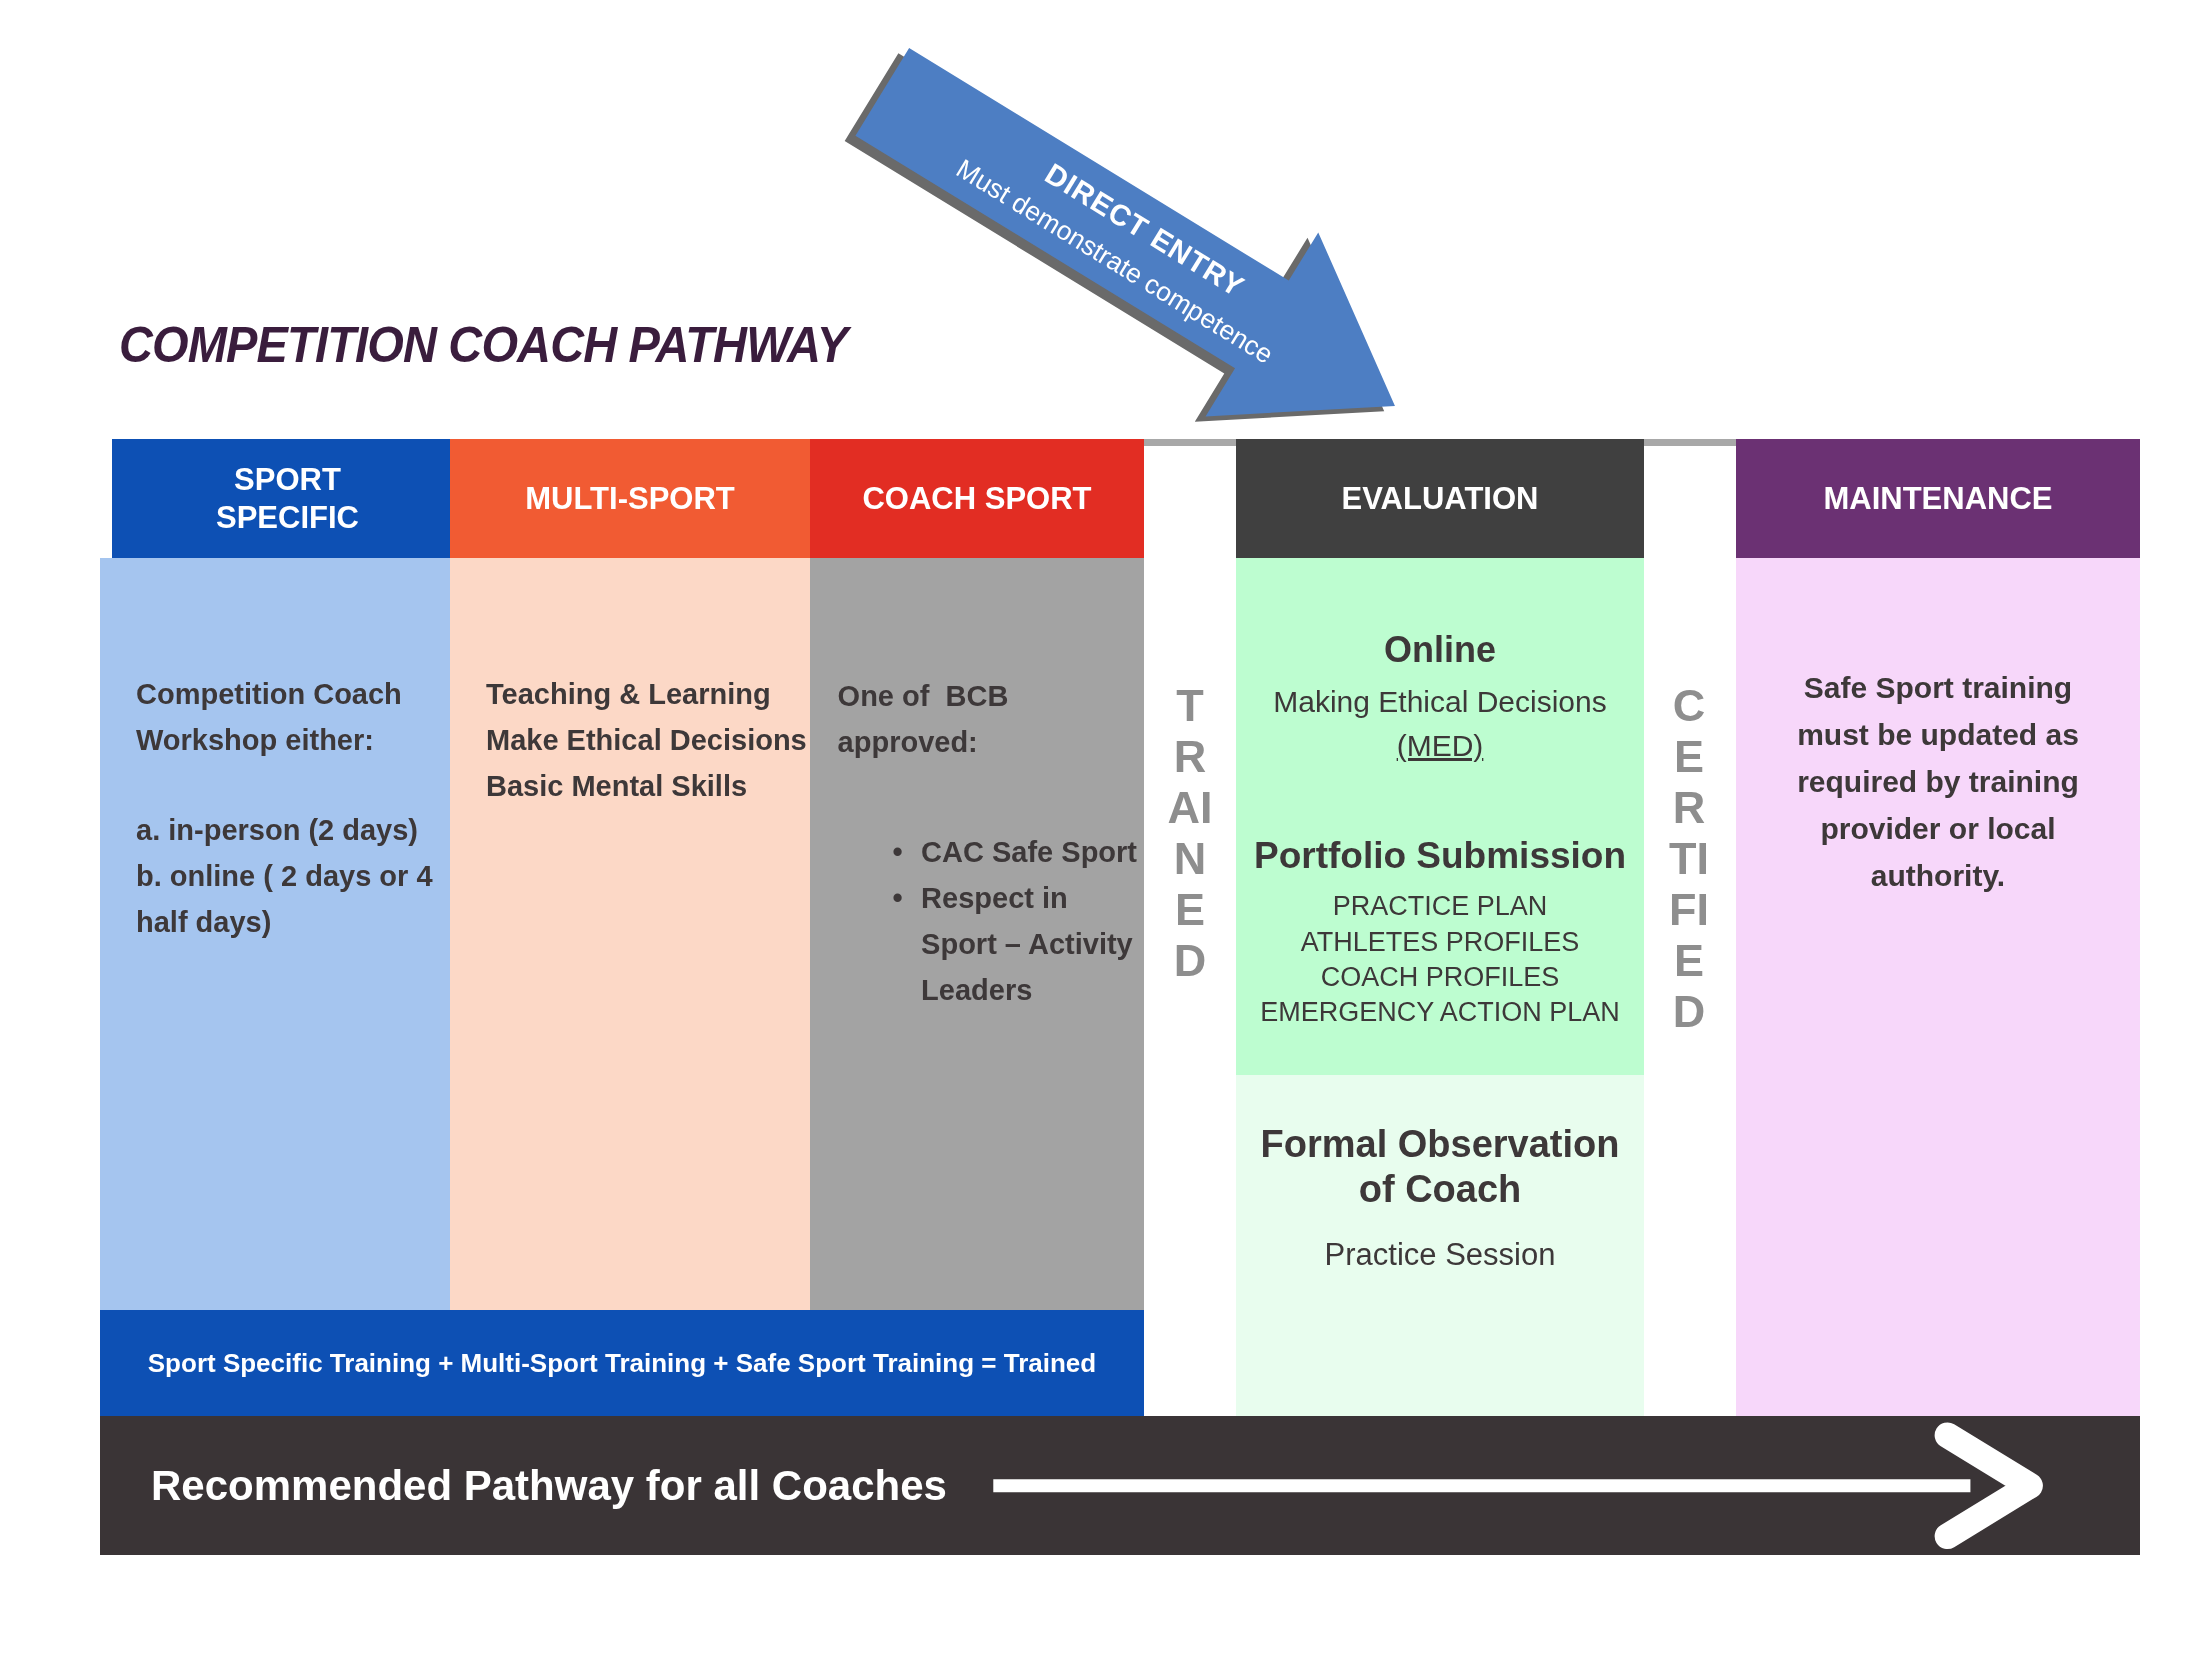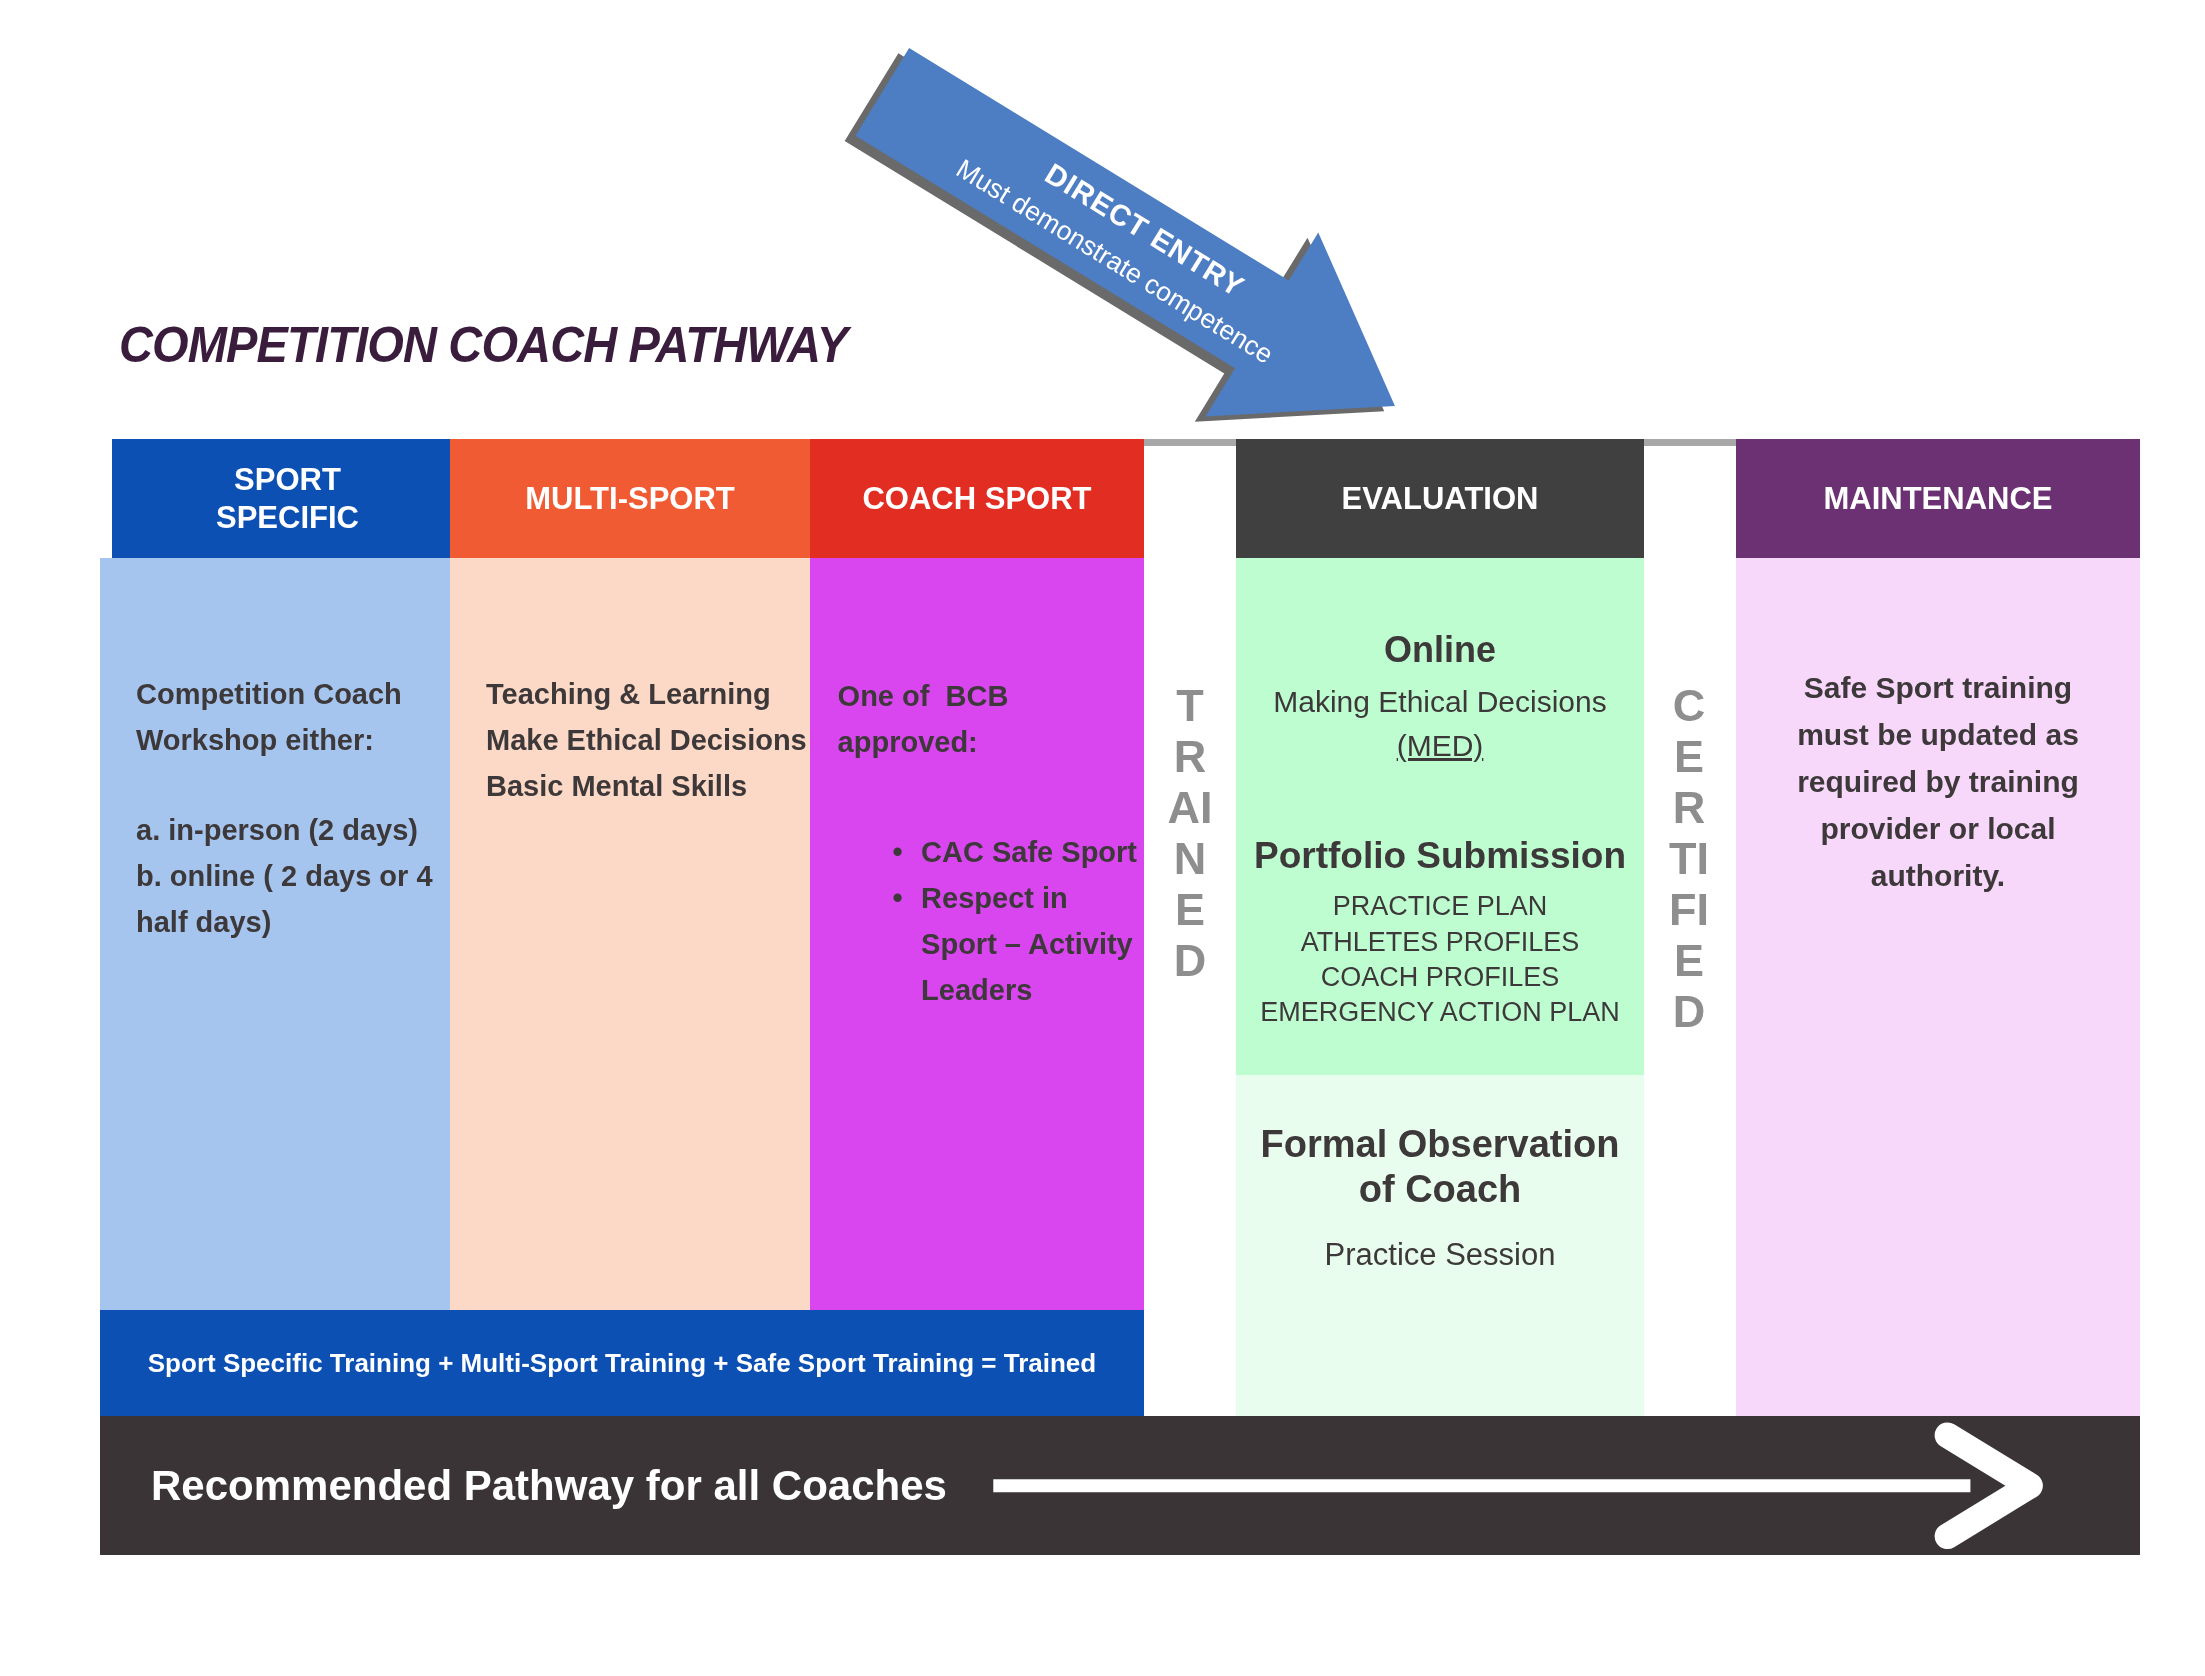--- a/index.html
+++ b/index.html
@@ -140,21 +140,21 @@
   </div>
 
   <div class="col-body b2" style="background-color: rgb(252, 216, 198);">
     <div class="body-text pad2">
       <div>Teaching &amp; Learning</div>
       <div>Make Ethical Decisions</div>
       <div>Basic Mental Skills</div>
     </div>
   </div>
 
-  <div class="col-body b3" style="background-color: #d946ef;">
+  <div class="col-body b3" style="background-color: #a3a3a3;">
     <div class="body-text pad3">
       <div class="w660 prewrap">One of  BCB approved:</div>
       <ul class="bullets">
         <li>CAC Safe Sport</li>
         <li>Respect in Sport – Activity Leaders</li>
       </ul>
     </div>
   </div>
 
   <div class="col-body b4a" style="background-color: rgb(189, 253, 208);"></div>

